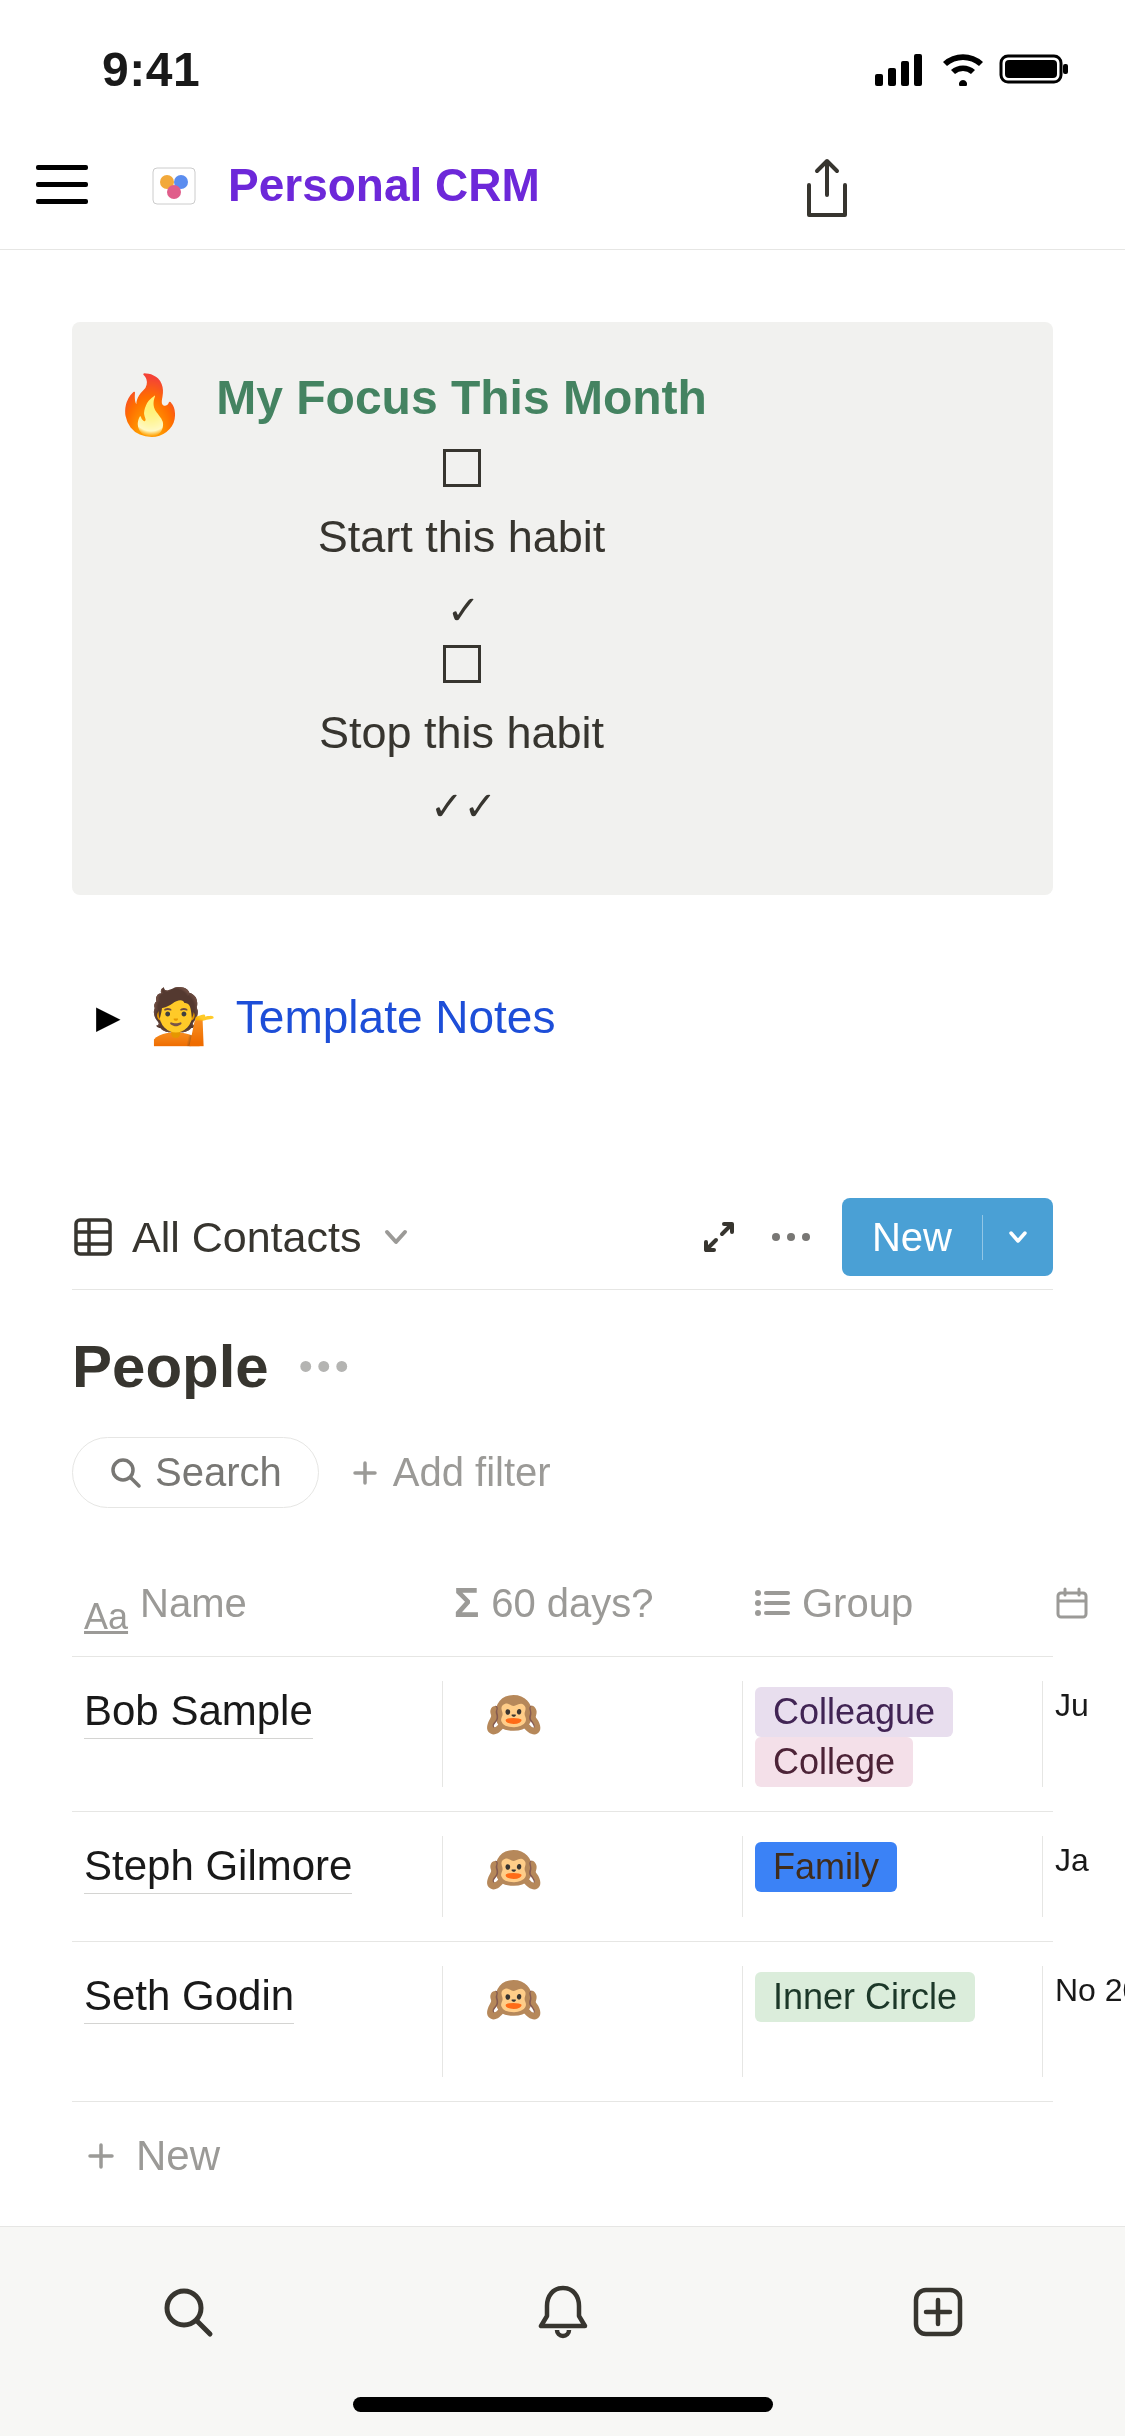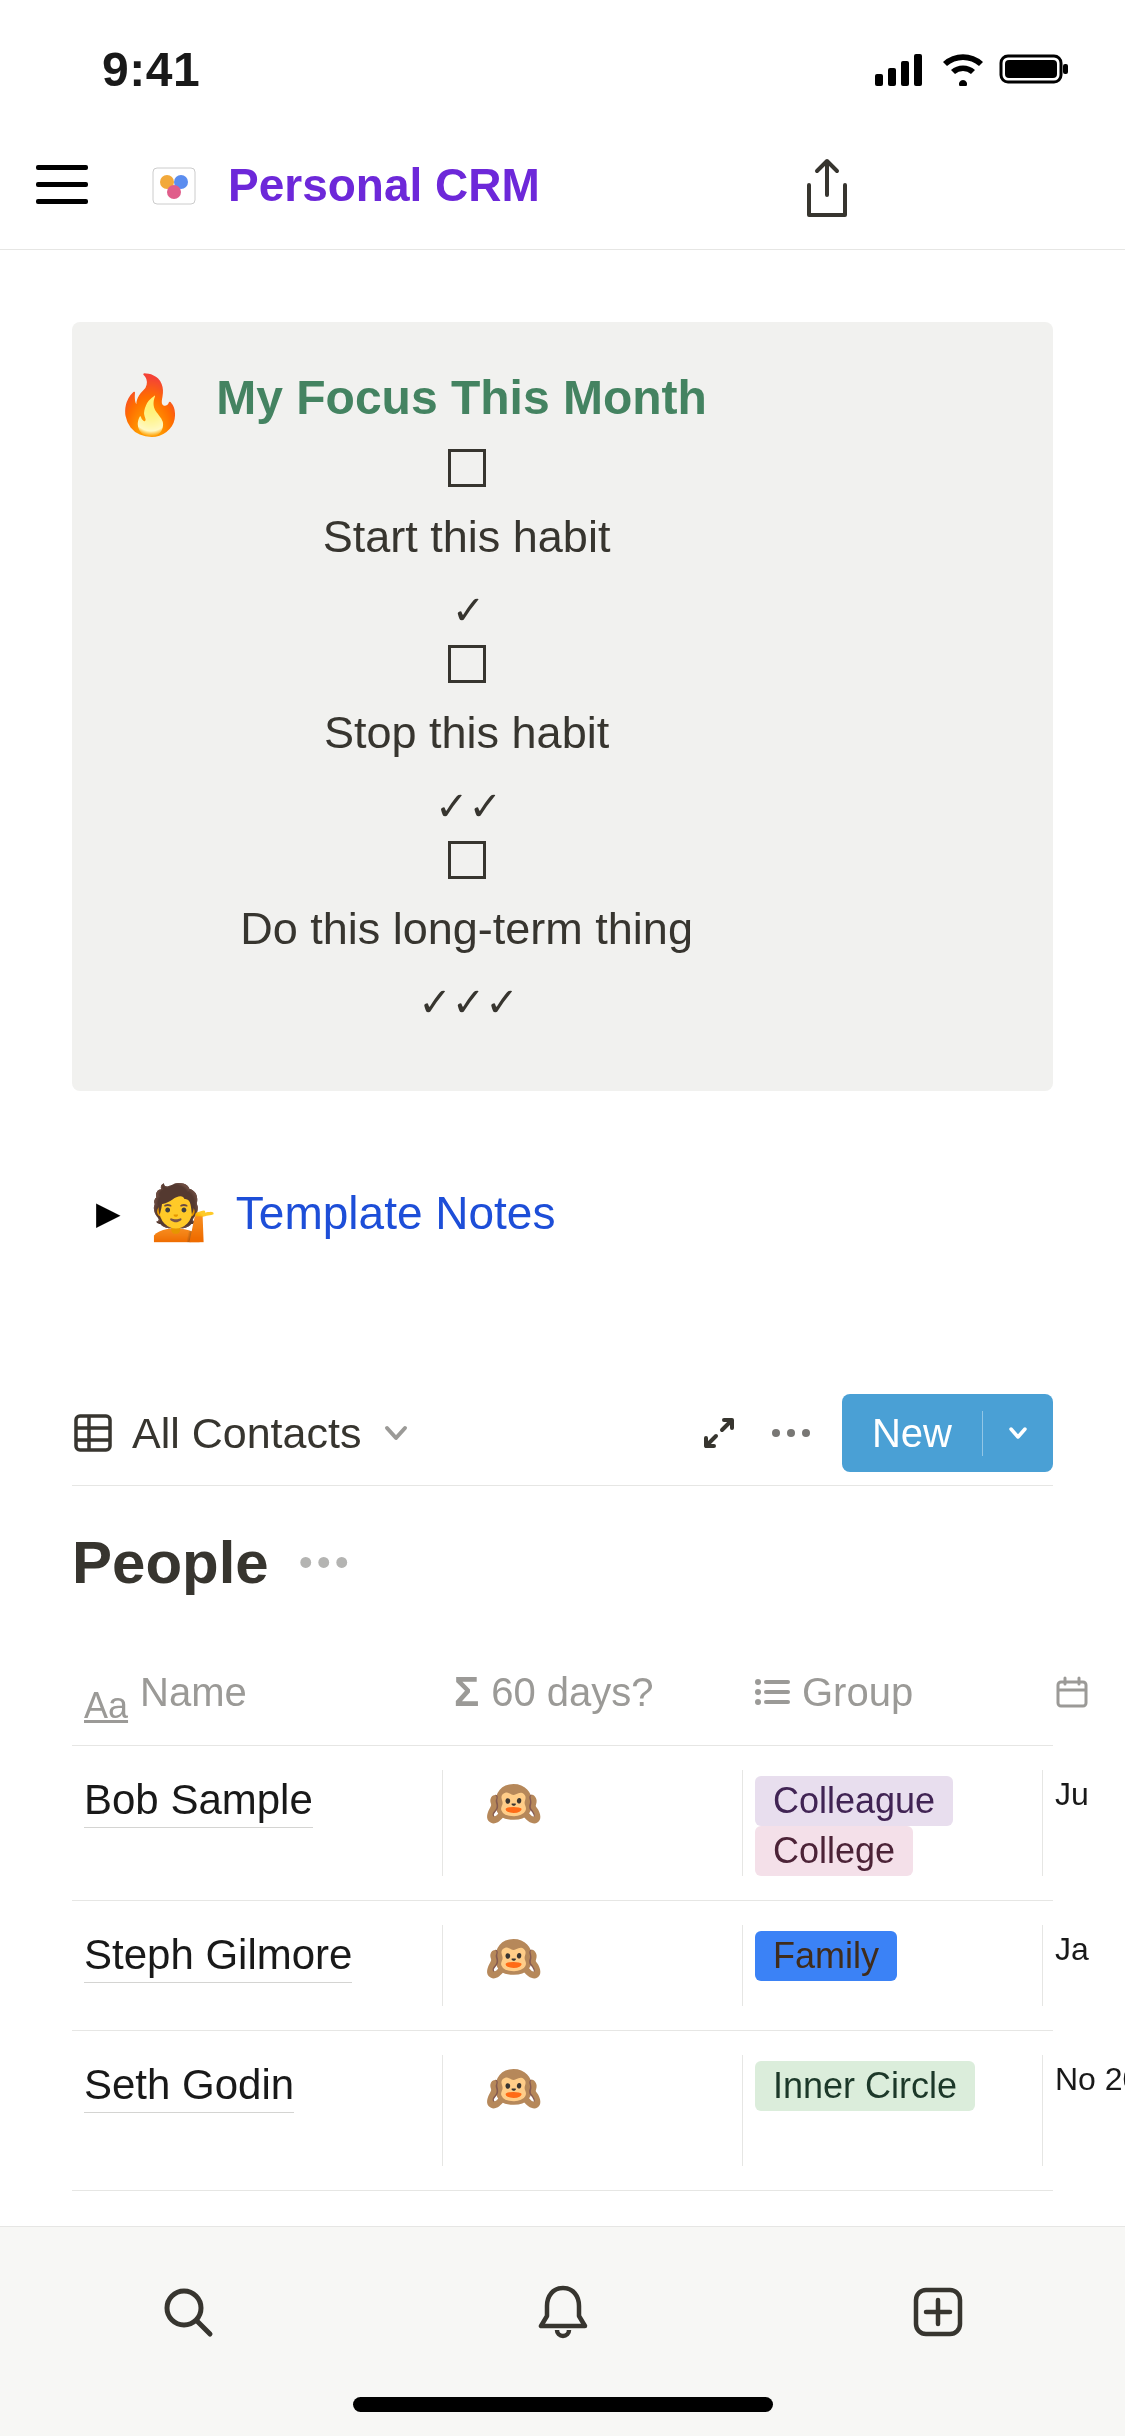--- a/index.html
+++ b/index.html
@@ -123,25 +123,20 @@
       <div class="todo">
         <div class="checkbox"></div>
         <span>Start this habit</span>
         <span class="check-sm">✓</span>
       </div>
       <div class="todo">
         <div class="checkbox"></div>
         <span>Stop this habit</span>
         <span class="check-sm">✓✓</span>
       </div>
-      <div class="todo">
-        <div class="checkbox"></div>
-        <span>Do this long-term thing</span>
-        <span class="check-sm">✓✓✓</span>
-      </div>
     </div>
   </div>
 
   <div class="toggle-row">
     <span class="triangle">▶</span>
     <span class="toggle-emoji">💁</span>
     <span class="toggle-text">Template Notes</span>
   </div>
 
   <div class="db-header">
@@ -183,20 +178,40 @@
         </div>
       </div>
     </div>
   </div>
 
   <div class="db-title-row">
     <div class="db-title">People</div>
     <div class="dots">•••</div>
   </div>
 
+  <div class="filter-row">
+    <div class="search-pill">
+      <span>
+        <svg width="34" height="34" viewBox="0 0 34 34">
+            <circle cx="14" cy="14" r="10" fill="none" stroke="#787774" stroke-width="3.5"></circle>
+            <line x1="22" y1="22" x2="30" y2="30" stroke="#787774" stroke-width="3.5" stroke-linecap="round"></line>
+          </svg>
+      </span>
+      <span>Search</span>
+    </div>
+    <div class="add-filter">
+      <span>
+        <svg width="32" height="32" viewBox="0 0 32 32">
+            <line x1="16" y1="6" x2="16" y2="26" stroke="#9B9A97" stroke-width="3.5" stroke-linecap="round"></line>
+            <line x1="6" y1="16" x2="26" y2="16" stroke="#9B9A97" stroke-width="3.5" stroke-linecap="round"></line>
+          </svg>
+      </span>
+      <span>Add filter</span>
+    </div>
+  </div>
 
   <div class="table">
     <div class="thead">
       <div class="th col-name">
         <span style="font-size:36px;text-decoration:underline;margin-top:28px;">Aa</span>
         <span>Name</span>
       </div>
       <div class="th col-60">
         <span style="font-size:42px;font-weight:700;">Σ</span>
         <span>60 days?</span>

